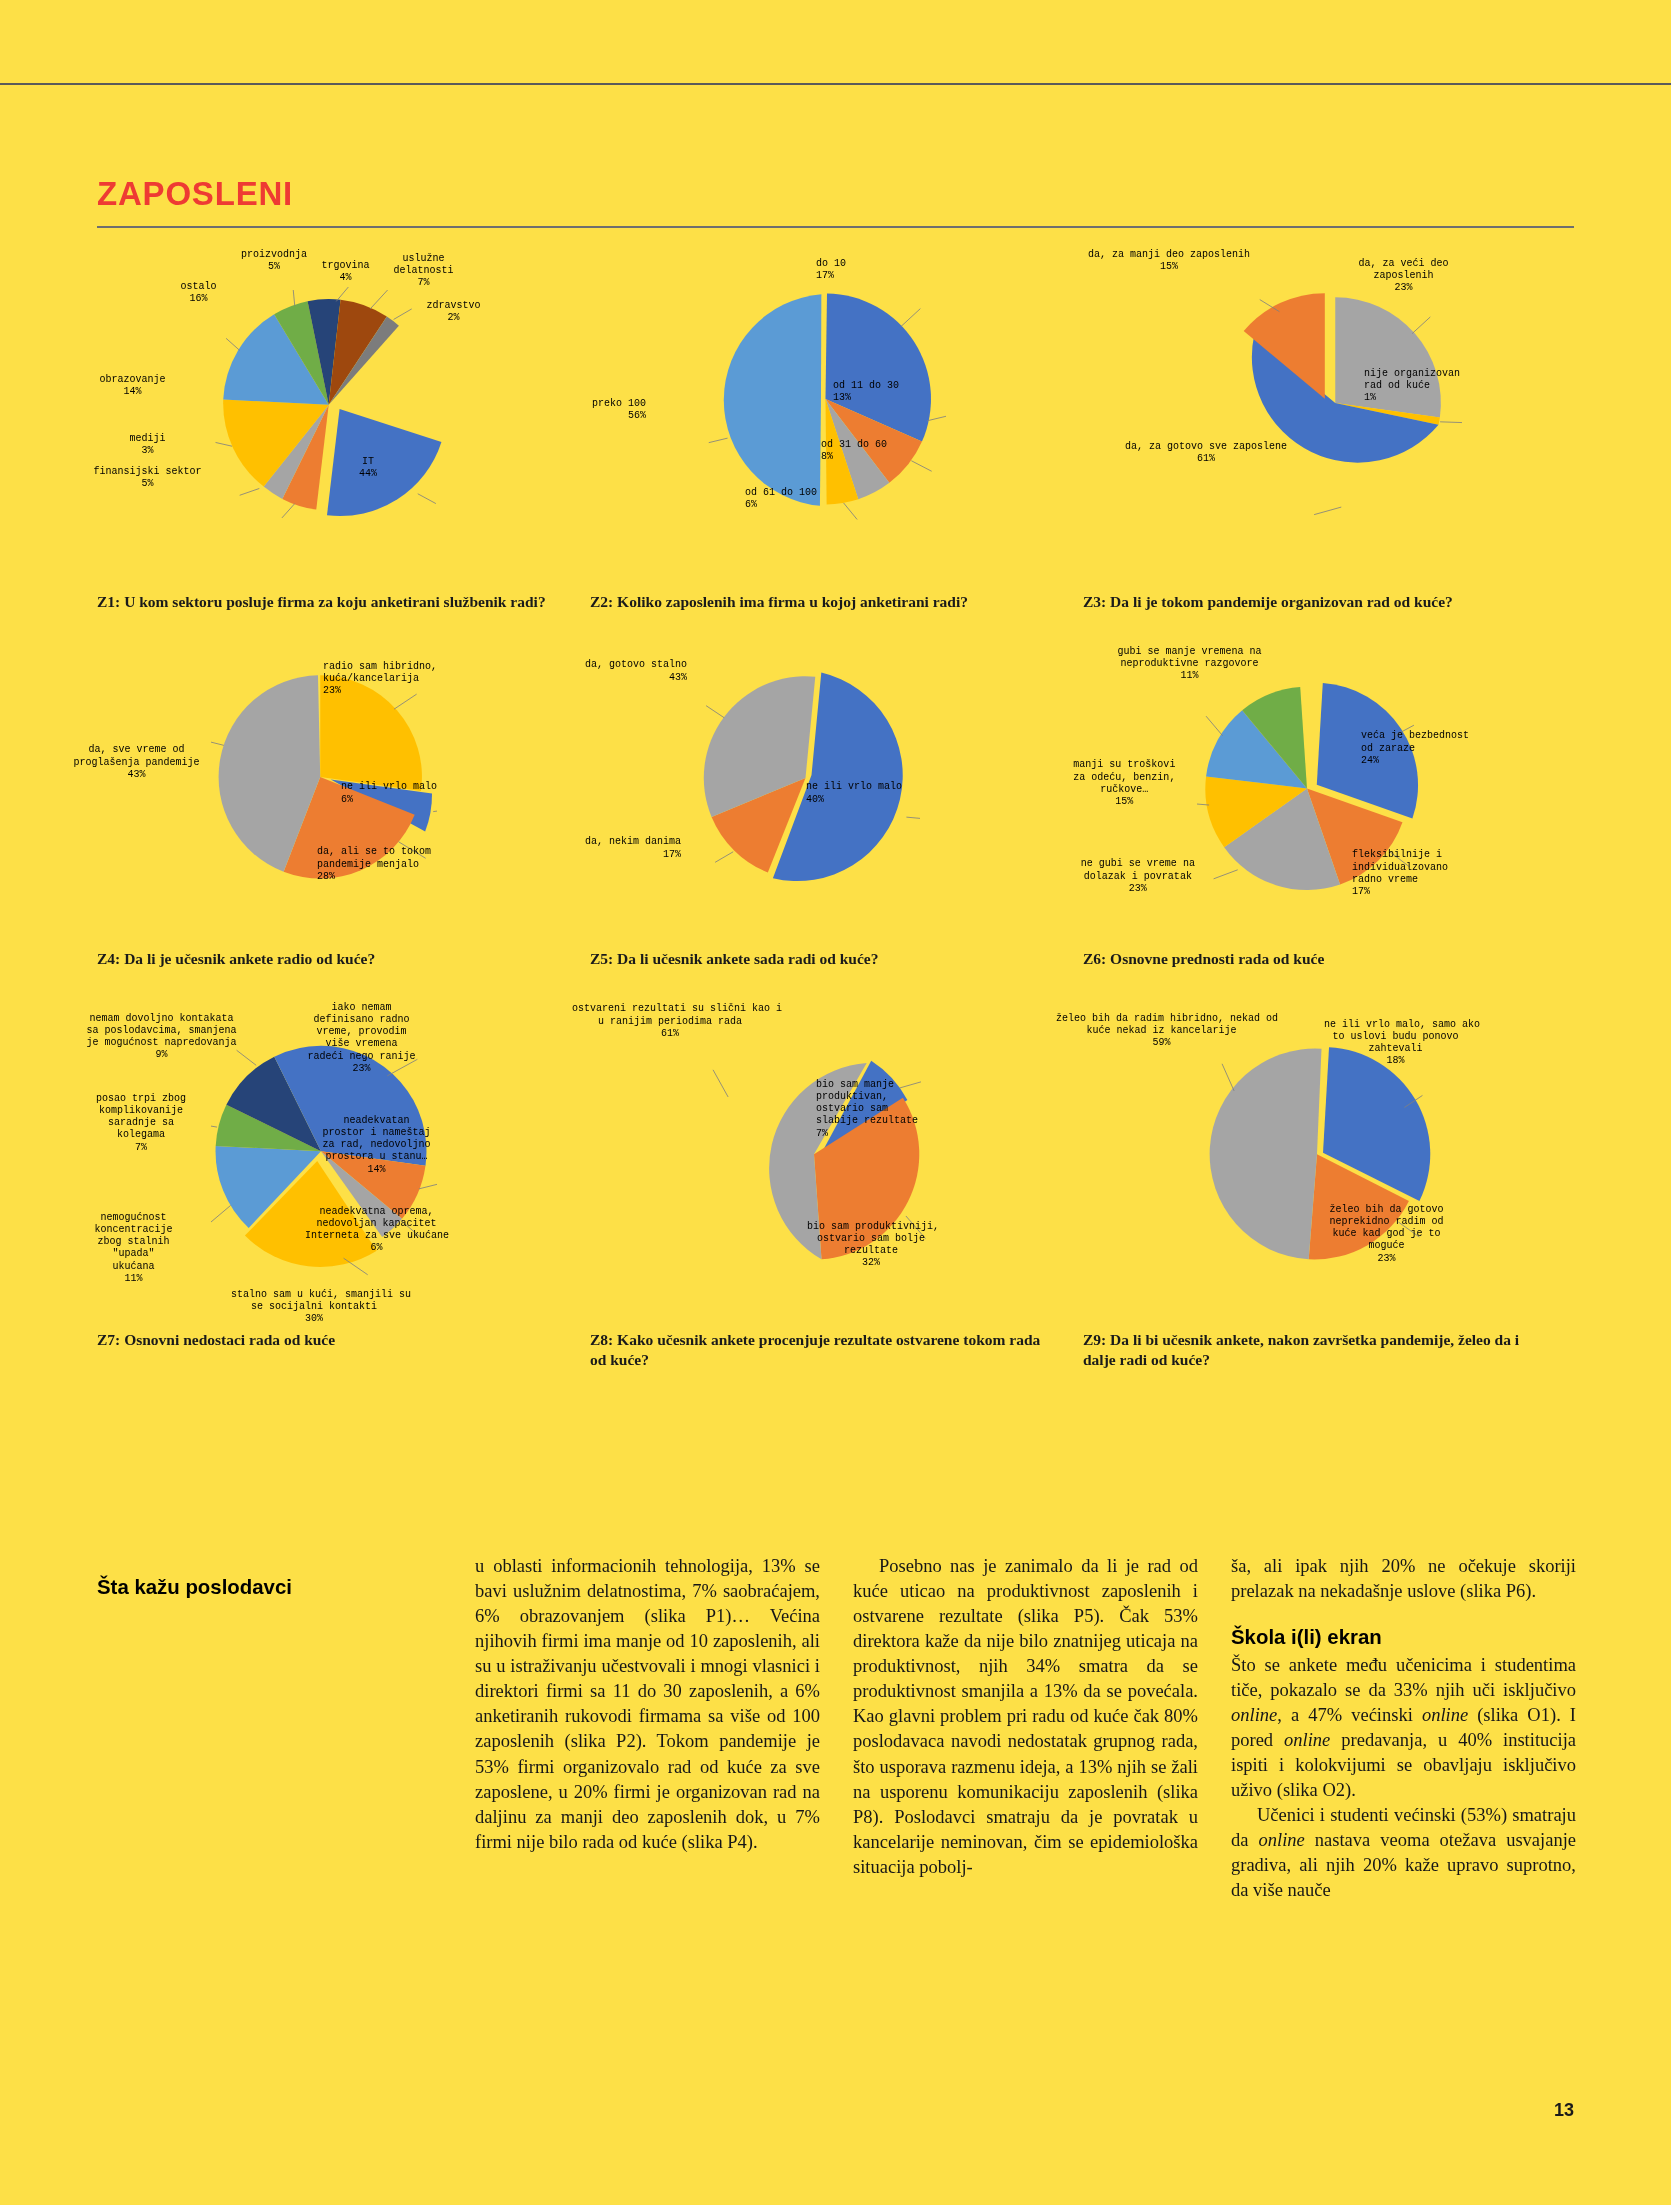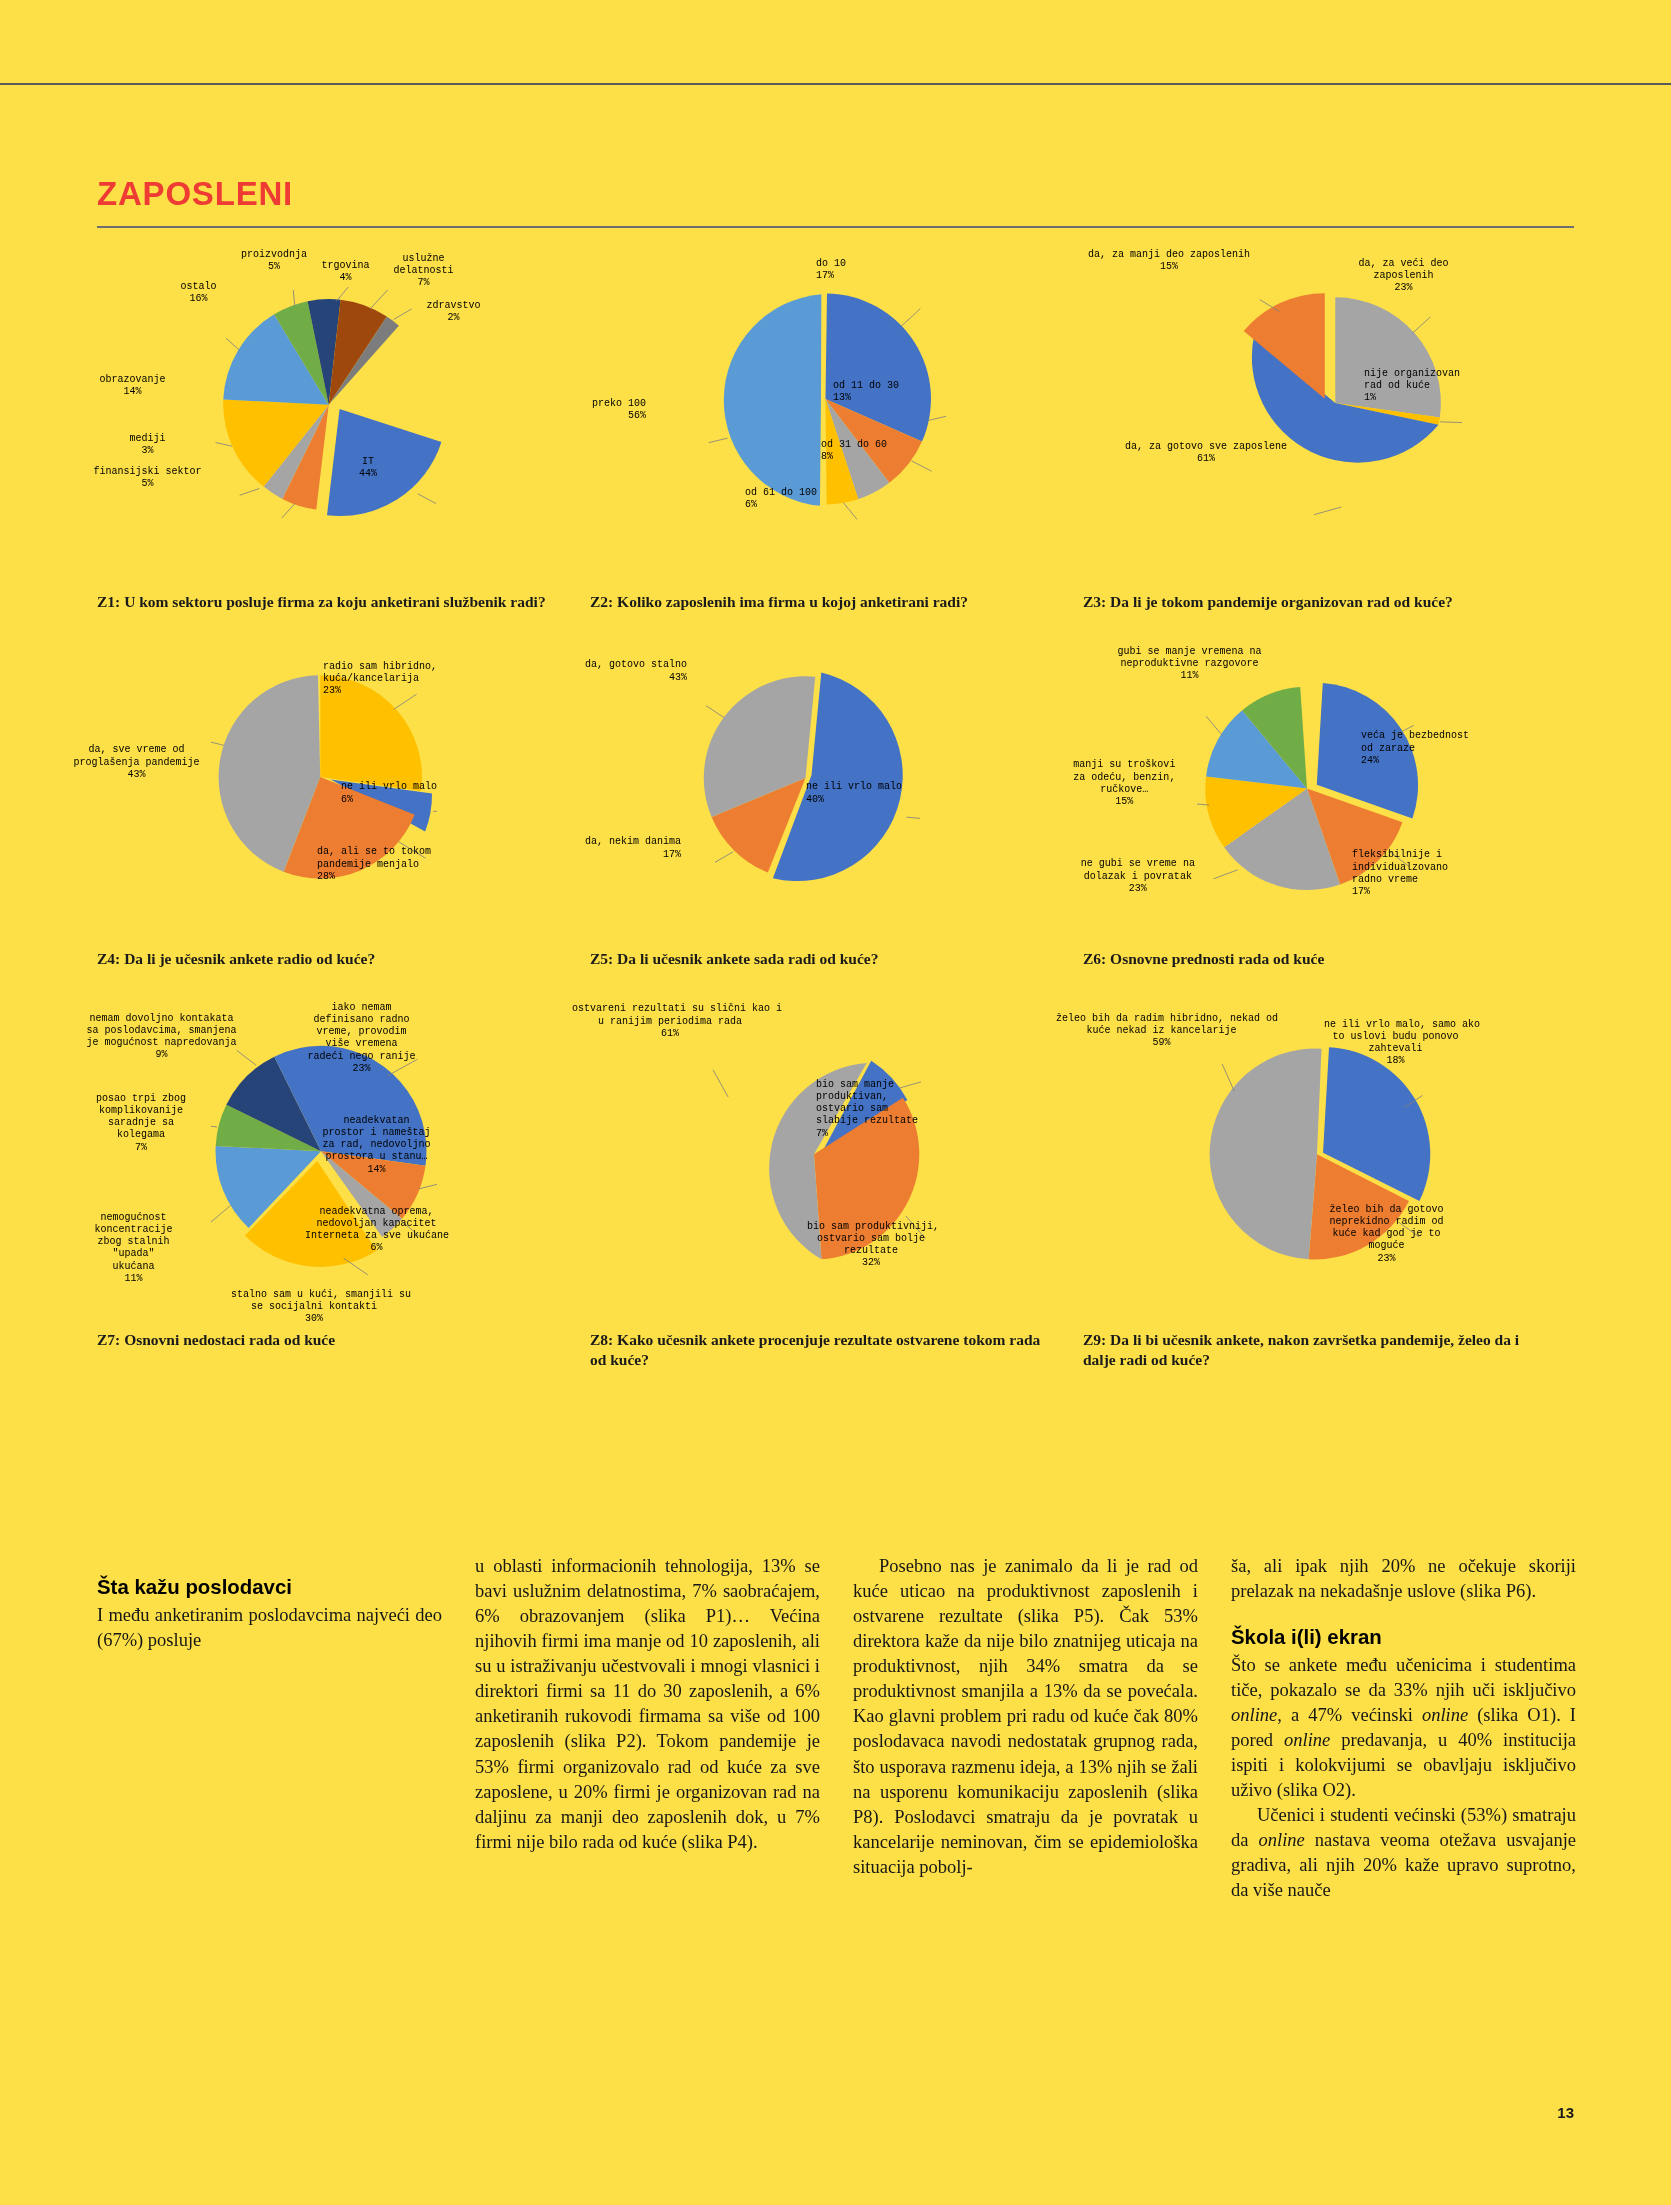--- a/index.html
+++ b/index.html
@@ -115,21 +115,21 @@
     margin:19.6px 0 1.5px 0 !important;
     color:#000;
   }
   .ital { font-style:italic; }
 
   .page-num {
     position:absolute;
     right:97px; bottom:84px;
     font-family:"Liberation Sans", sans-serif;
     font-weight:bold;
-    font-size:15px;
+    font-size:18px;
     color:#1a1a1a;
   }
 </style>
 </head>
 <body>
 
 <div class="page">
 
   <div class="top-rule"></div>
 
@@ -535,21 +535,20 @@
         </div>
         <div class="caption">Z9: Da li bi učesnik ankete, nakon završetka pandemije, želeo da i dalje radi od kuće?</div>
       </div>
     </div>
   </div>
 
   <div class="body-cols">
 
     <div class="col">
       <p class="subhead">Šta kažu poslodavci</p>
-      <p>I među anketiranim poslodavcima najveći deo (67%) posluje</p>
     </div>
 
     <div class="col">
       <p>u oblasti informacionih tehnologija, 13% se bavi uslužnim delatnostima, 7% saobraćajem, 6% obrazovanjem (slika P1)… Većina njihovih firmi ima manje od 10 zaposlenih, ali su u istraživanju učestvovali i mnogi vlasnici i direktori firmi sa 11 do 30 zaposlenih, a 6% anketiranih rukovodi firmama sa više od 100 zaposlenih (slika P2). Tokom pandemije je 53% firmi organizovalo rad od kuće za sve zaposlene, u 20% firmi je organizovan rad na daljinu za manji deo zaposlenih dok, u 7% firmi nije bilo rada od kuće (slika P4).</p>
     </div>
 
     <div class="col">
       <p class="ind">Posebno nas je zanimalo da li je rad od kuće uticao na produktivnost zaposlenih i ostvarene rezultate (slika P5). Čak 53% direktora kaže da nije bilo znatnijeg uticaja na produktivnost, njih 34% smatra da se produktivnost smanjila a 13% da se povećala. Kao glavni problem pri radu od kuće čak 80% poslodavaca navodi nedostatak grupnog rada, što usporava razmenu ideja, a 13% njih se žali na usporenu komunikaciju zaposlenih (slika P8). Poslodavci smatraju da je povratak u kancelarije neminovan, čim se epidemiološka situacija pobolj-</p>
     </div>
 

